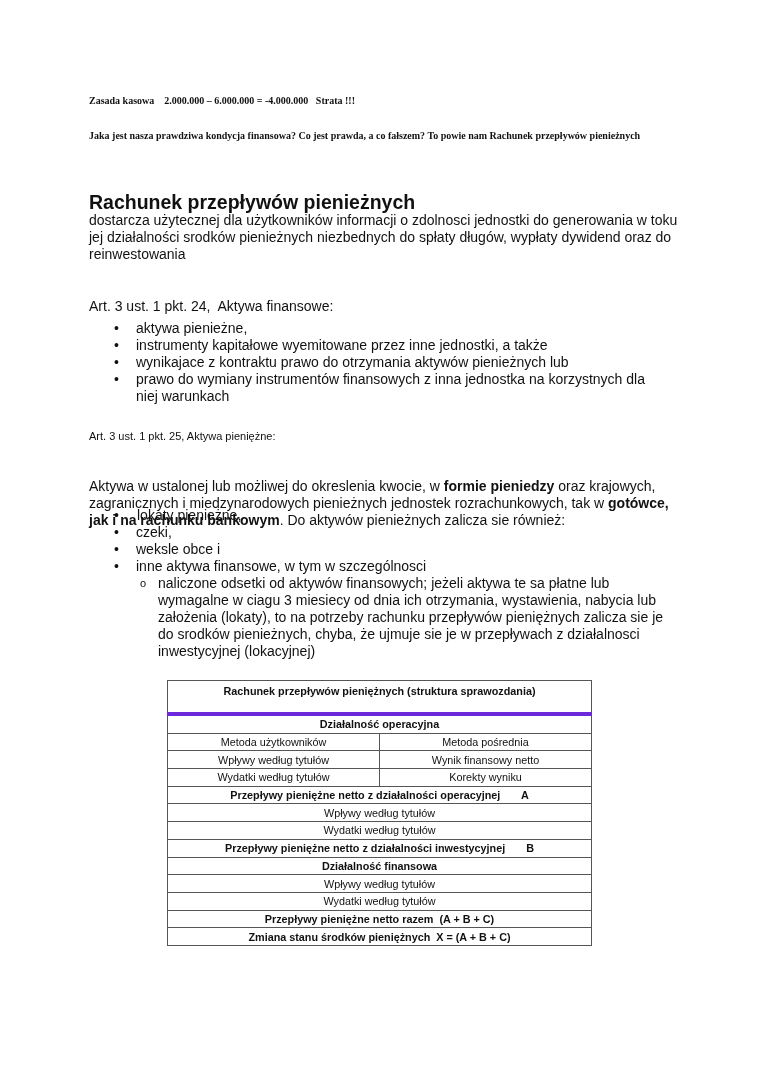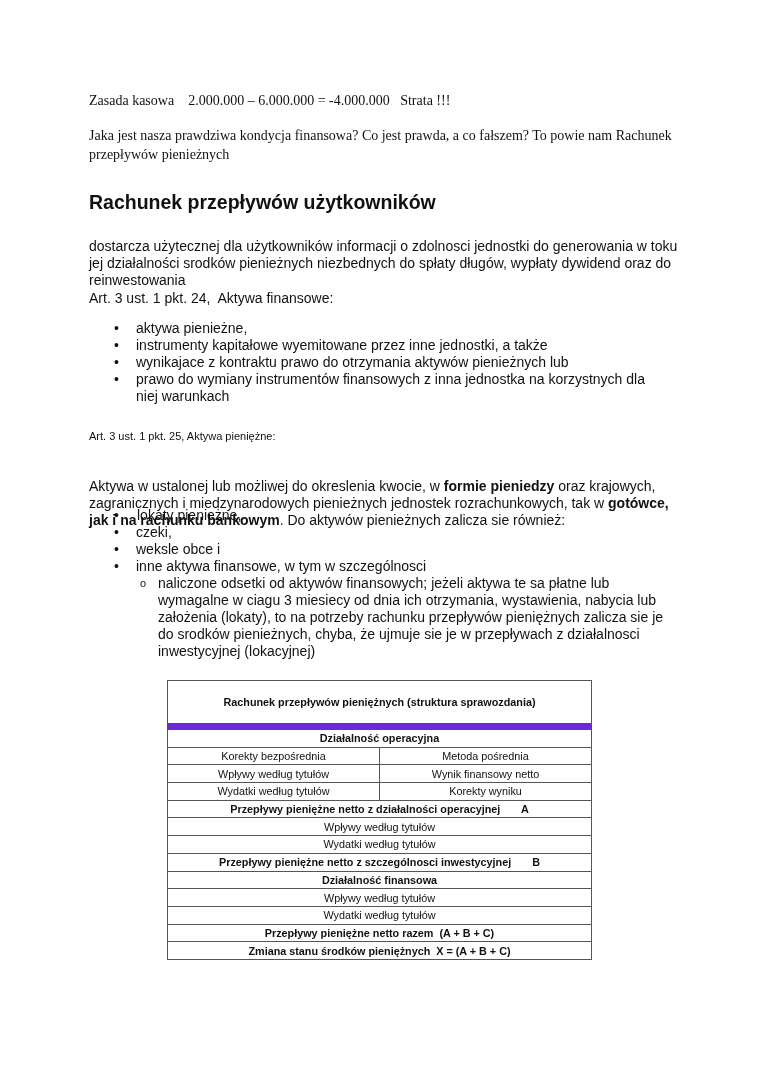--- a/index.html
+++ b/index.html
@@ -9,41 +9,42 @@
     }
     body {
       width: 760px;
       height: 1075px;
       position: relative;
       overflow: hidden;
       color: #111111;
     }
     .serif {
       font-family: "Liberation Serif", "DejaVu Serif", serif;
-      font-size: 14px;
+      font-size: 10px;
       line-height: 19px;
+      font-weight: bold;
     }
     .sans {
       font-family: "Liberation Sans", "DejaVu Sans", sans-serif;
       font-size: 14px;
       line-height: 17px;
     }
     .abs { position: absolute; }
 
     #line1 { left: 89px; top: 91px; white-space: pre; }
     #para1 { left: 89px; top: 126px; width: 600px; }
 
     #heading {
       left: 89px; top: 190px;
       font-family: "Liberation Sans", "DejaVu Sans", sans-serif;
       font-size: 19.5px; font-weight: bold; line-height: 24px;
       color: #111;
     }
-    #intro { left: 89px; top: 238px; width: 600px; }
-    #art24 { left: 89px; top: 290px; white-space: pre; }
+    #intro { left: 89px; top: 212px; width: 600px; }
+    #art24 { left: 89px; top: 298px; white-space: pre; }
 
     ul.blist {
       position: absolute;
       margin: 0; padding: 0;
       list-style: none;
     }
     ul.blist li {
       position: relative;
       padding-left: 26px;
     }
@@ -88,35 +89,35 @@
       border: 1px solid #555;
       text-align: center;
       padding: 0;
       height: 16.7px;
       line-height: 16px;
       white-space: pre;
     }
     #cf-table tr.title td {
       height: 29px;
       vertical-align: top;
-      padding-top: 13px;
+      padding-top: 2px;
       font-weight: bold;
-      border-bottom: 7px solid #6d28d9;
+      border-bottom: 4px solid #6d28d9;
     }
     #cf-table td.b { font-weight: bold; }
     #cf-table td.half { width: 50%; }
     #cf-table td.half.left { width: 212px; }
   </style>
 </head>
 <body>
 
 <div id="line1" class="abs serif">Zasada kasowa    2.000.000 – 6.000.000 = -4.000.000   Strata !!!</div>
 <div id="para1" class="abs serif">Jaka jest nasza prawdziwa kondycja finansowa? Co jest prawda, a co fałszem? To powie nam Rachunek przepływów pienieżnych</div>
 
-<div id="heading" class="abs">Rachunek przepływów użytkowników</div>
+<div id="heading" class="abs">Rachunek przepływów pienieżnych</div>
 <div id="intro" class="abs sans">dostarcza użytecznej dla użytkowników informacji o zdolnosci jednostki do generowania w toku jej działalności srodków pienieżnych niezbednych do spłaty długów, wypłaty dywidend oraz do reinwestowania</div>
 <div id="art24" class="abs sans">Art. 3 ust. 1 pkt. 24,  Aktywa finansowe:</div>
 
 <ul id="list24" class="blist sans">
   <li><span class="bullet">•</span><span>aktywa pienieżne,</span></li>
   <li><span class="bullet">•</span><span>instrumenty kapitałowe wyemitowane przez inne jednostki, a także</span></li>
   <li><span class="bullet">•</span><span>wynikajace z kontraktu prawo do otrzymania aktywów pienieżnych lub</span></li>
   <li><span class="bullet">•</span><span>prawo do wymiany instrumentów finansowych z inna jednostka na korzystnych dla niej warunkach</span></li>
 </ul>
 
@@ -137,42 +138,42 @@
 
 <table id="cf-table">
   <tbody>
       <tr class="title">
     <td colspan="2">Rachunek przepływów pieniężnych (struktura sprawozdania)</td>
   </tr>
   <tr>
     <td colspan="2" class="b">Działalność operacyjna</td>
   </tr>
   <tr>
-    <td class="half left">Korekty bezpośrednia</td>
+    <td class="half left">Metoda użytkowników</td>
     <td class="half">Metoda pośrednia</td>
   </tr>
   <tr>
     <td class="half left">Wpływy według tytułów</td>
     <td class="half">Wynik finansowy netto</td>
   </tr>
   <tr>
     <td class="half left">Wydatki według tytułów</td>
     <td class="half">Korekty wyniku</td>
   </tr>
   <tr>
     <td colspan="2" class="b">Przepływy pieniężne netto z działalności operacyjnej       A</td>
   </tr>
   <tr>
     <td colspan="2">Wpływy według tytułów</td>
   </tr>
   <tr>
     <td colspan="2">Wydatki według tytułów</td>
   </tr>
   <tr>
-    <td colspan="2" class="b">Przepływy pieniężne netto z szczególnosci inwestycyjnej       B</td>
+    <td colspan="2" class="b">Przepływy pieniężne netto z działalności inwestycyjnej       B</td>
   </tr>
   <tr>
     <td colspan="2" class="b">Działalność finansowa</td>
   </tr>
   <tr>
     <td colspan="2">Wpływy według tytułów</td>
   </tr>
   <tr>
     <td colspan="2">Wydatki według tytułów</td>
   </tr>

